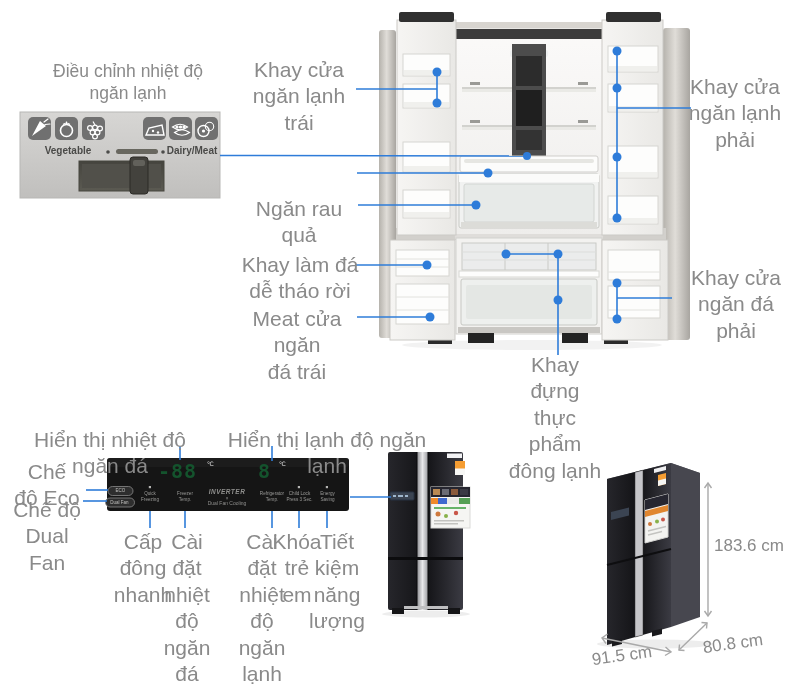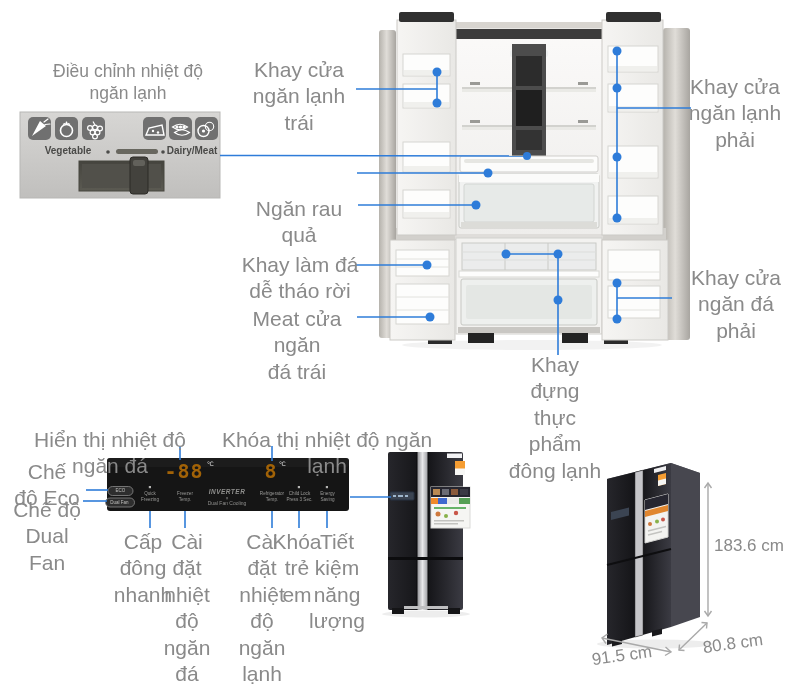--- a/index.html
+++ b/index.html
@@ -3,22 +3,22 @@
 <meta charset="utf-8">
 <style>
   html,body{margin:0;padding:0;background:#fff;}
   .canvas{position:relative;width:800px;height:700px;overflow:hidden;background:#fff;
           font-family:"Liberation Sans","DejaVu Sans",sans-serif;}
   .canvas svg{position:absolute;left:0;top:0;}
   .lbl{position:absolute;color:#8a8a8a;font-size:21px;line-height:1.26;text-align:center;white-space:pre-line;}
   .title{font-size:17.5px;}
   .tiny{position:absolute;color:#9a9a98;font-size:4.6px;line-height:1.25;text-align:center;white-space:pre-line;}
   .pilltxt{position:absolute;color:#c0c0be;font-size:4.5px;line-height:1;text-align:center;white-space:nowrap;}
-  .seg{position:absolute;font-family:"DejaVu Sans Mono",monospace;font-weight:bold;color:#a16207;
-       font-size:20px;letter-spacing:1px;text-align:center;line-height:1;}
+  .seg{position:absolute;font-family:"DejaVu Sans Mono",monospace;font-weight:bold;color:#14532d;
+       font-size:20px;letter-spacing:1px;text-align:left;line-height:1;}
   .unit{position:absolute;color:#e6e6e6;font-size:6px;line-height:1;}
   .panel-word{position:absolute;font-size:10px;font-weight:bold;color:#4a4a48;text-align:center;line-height:1;}
   .brand1{position:absolute;color:#8f8f8d;font-size:6.5px;font-weight:bold;font-style:italic;letter-spacing:.5px;text-align:center;line-height:1;}
   .brand2{position:absolute;color:#8f8f8d;font-size:4.5px;text-align:center;line-height:1;}
   .brand3{position:absolute;color:#8f8f8d;font-size:5px;text-align:center;line-height:1;}
   .dim{position:absolute;color:#8a8a8a;font-size:17px;text-align:center;white-space:nowrap;}
   .rot{transform:rotate(-8deg);}
 </style>
 </head>
 <body>
@@ -386,21 +386,21 @@
 <div class="lbl" style="left:685px;top:74px;width:100px;">Khay cửa
 ngăn lạnh
 phải</div>
 <div class="lbl" style="left:677px;top:265px;width:118px;">Khay cửa
 ngăn đá phải</div>
 <div class="lbl" style="left:505px;top:352px;width:100px;">Khay đựng
 thực phẩm
 đông lạnh</div>
 
 <div class="lbl" style="left:8px;top:427px;width:204px;">Hiển thị nhiệt độ ngăn đá</div>
-<div class="lbl" style="left:212px;top:427px;width:230px;">Khóa thị nhiệt độ ngăn lạnh</div>
+<div class="lbl" style="left:212px;top:427px;width:230px;">Hiển thị lạnh độ ngăn lạnh</div>
 <div class="lbl" style="left:8px;top:459px;width:78px;">Chế
 độ Eco</div>
 <div class="lbl" style="left:8px;top:497px;width:78px;">Chế độ
 Dual
 Fan</div>
 <div class="lbl" style="left:112px;top:529px;width:62px;">Cấp
 đông
 nhanh</div>
 <div class="lbl" style="left:160px;top:529px;width:54px;">Cài
 đặt

